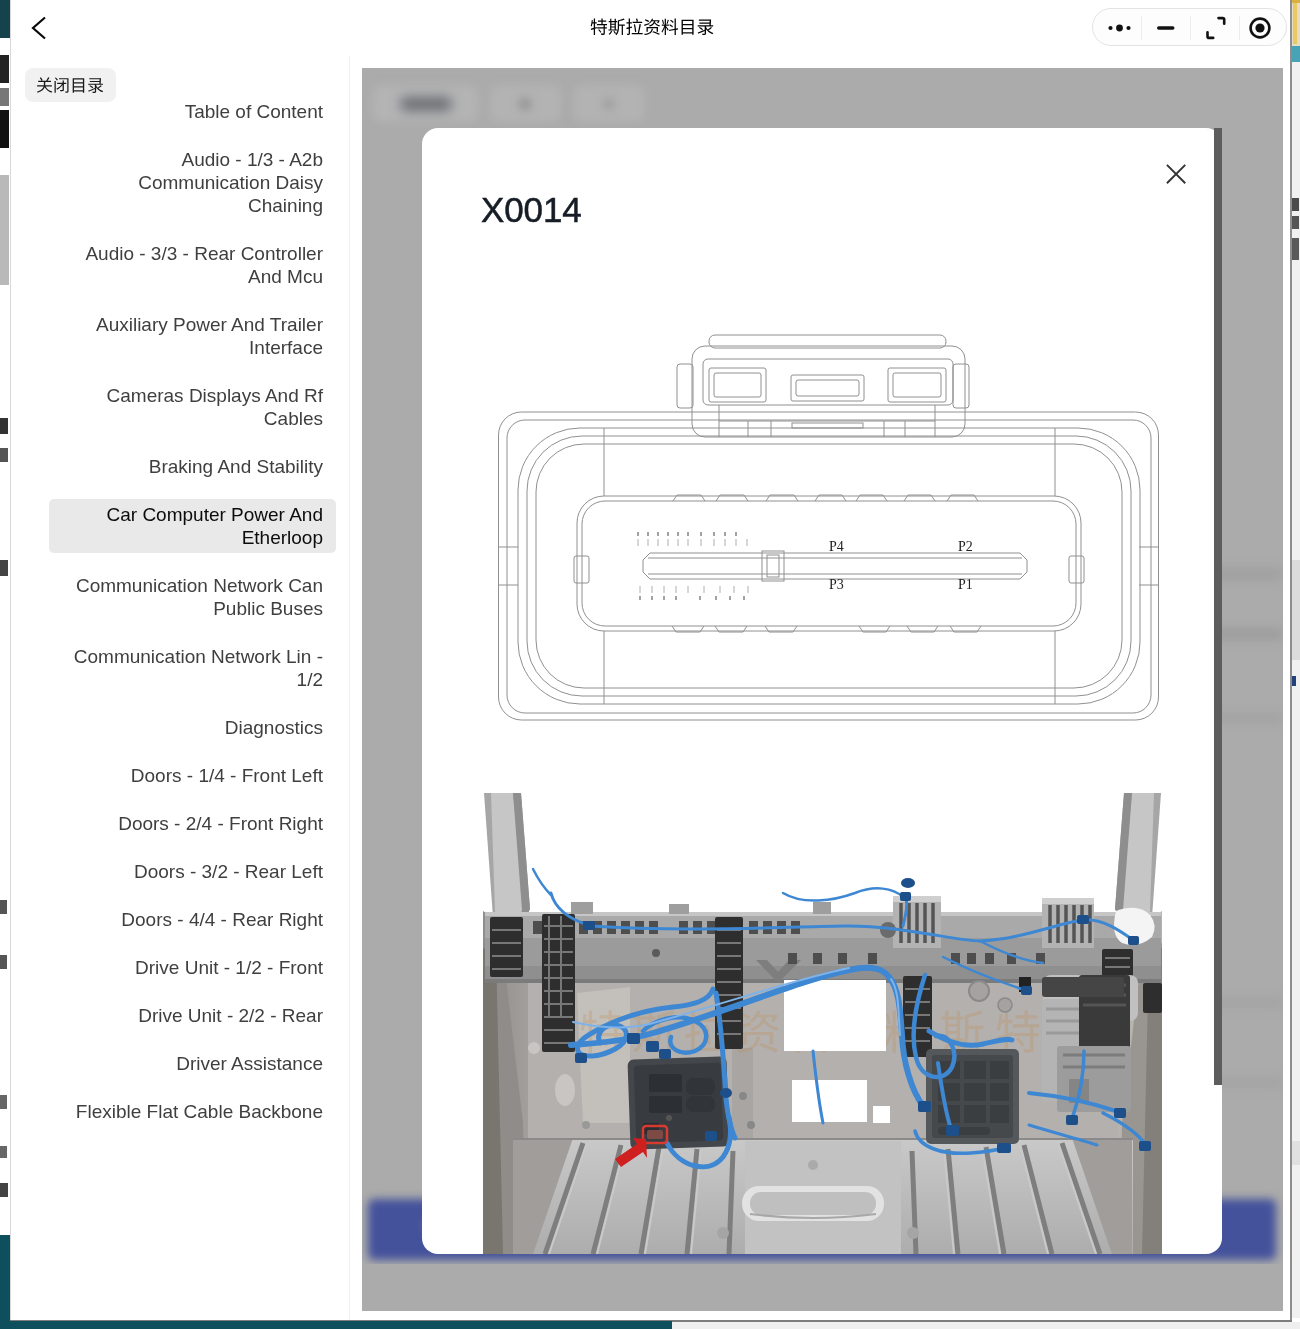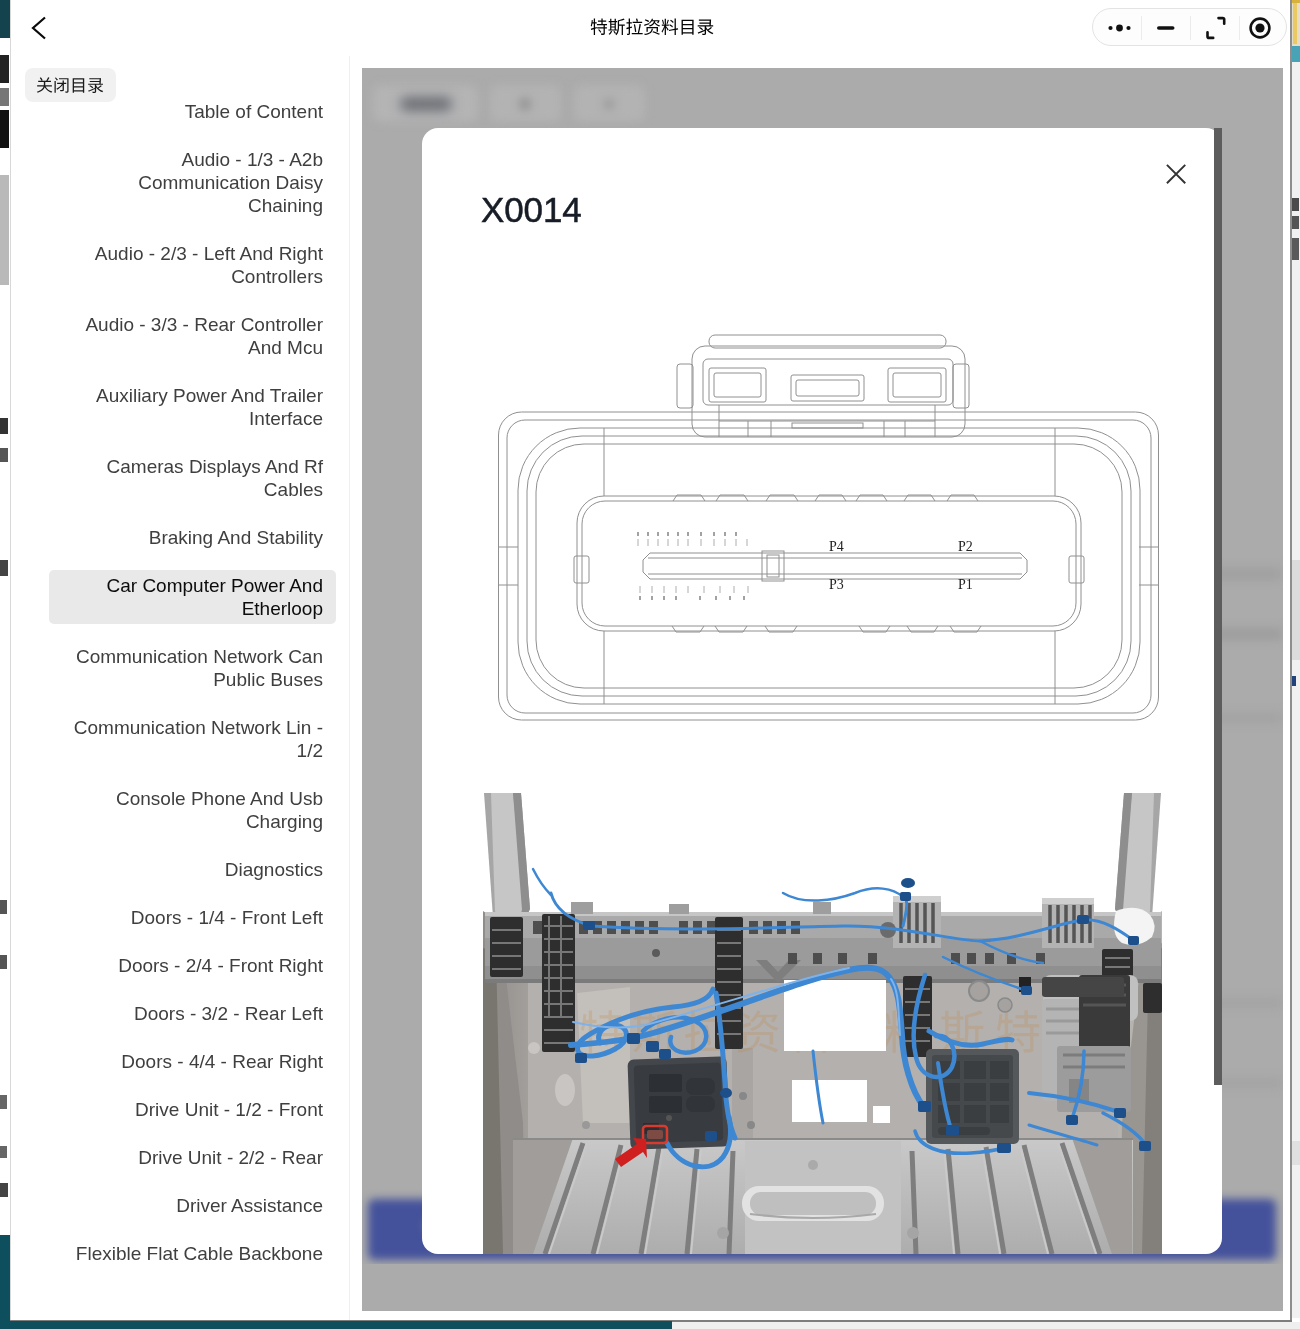--- a/index.html
+++ b/index.html
@@ -77,29 +77,27 @@
 
   <style>
     .li{width:261px;padding:12.5px 13px;font-size:19px;line-height:23px;color:#3f3f3f;
         letter-spacing:0px;}
     .li.act{background:#e9e9e9;border-radius:5px;padding:4px 13px;margin:8.5px 0;color:#0c0c0c;}
   </style>
   <div class="abs" style="left:338px;top:56px;width:1px;height:1264px;background:#f0f0f0;"></div>
   <div class="abs" style="left:38px;top:87px;width:287px;">
     <div class="li">Table of Content</div>
 <div class="li">Audio - 1/3 - A2b Communication Daisy Chaining</div>
-<div class="li">Audio - 2/3 - Left And Right Controllers</div>
 <div class="li">Audio - 3/3 - Rear Controller And Mcu</div>
 <div class="li">Auxiliary Power And Trailer Interface</div>
 <div class="li">Cameras Displays And Rf Cables</div>
 <div class="li">Braking And Stability</div>
 <div class="li act">Car Computer Power And Etherloop</div>
 <div class="li">Communication Network Can Public Buses</div>
 <div class="li">Communication Network Lin - 1/2</div>
-<div class="li">Console Phone And Usb Charging</div>
 <div class="li">Diagnostics</div>
 <div class="li">Doors - 1/4 - Front Left</div>
 <div class="li">Doors - 2/4 - Front Right</div>
 <div class="li">Doors - 3/2 - Rear Left</div>
 <div class="li">Doors - 4/4 - Rear Right</div>
 <div class="li">Drive Unit - 1/2 - Front</div>
 <div class="li">Drive Unit - 2/2 - Rear</div>
 <div class="li">Driver Assistance</div>
 <div class="li">Flexible Flat Cable Backbone</div>
   </div>

